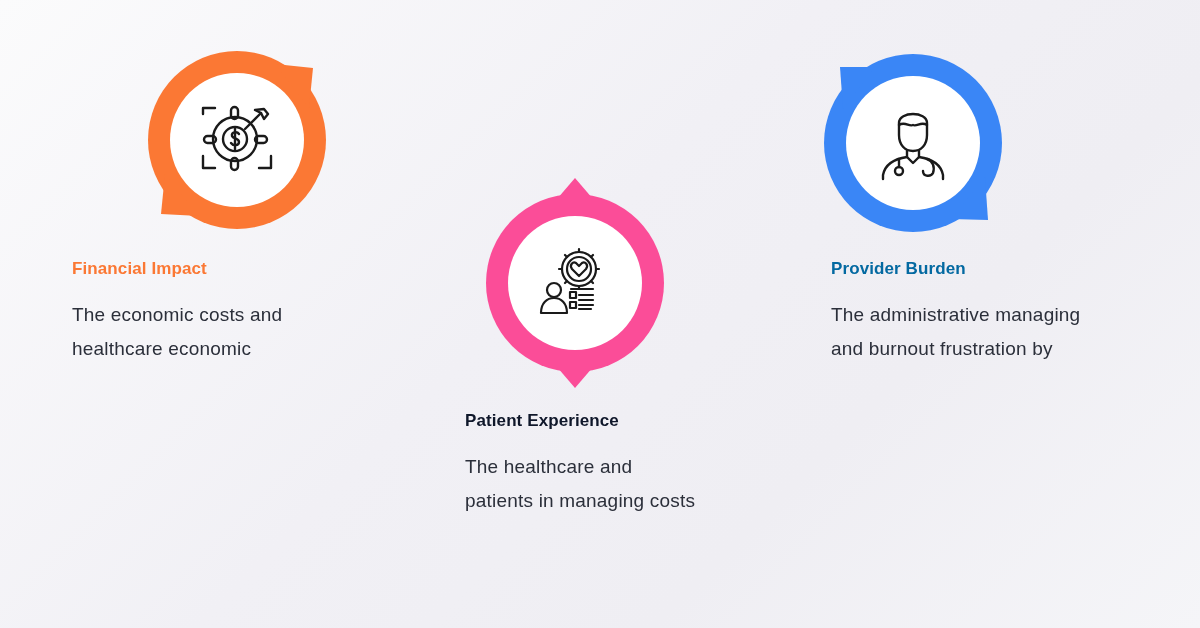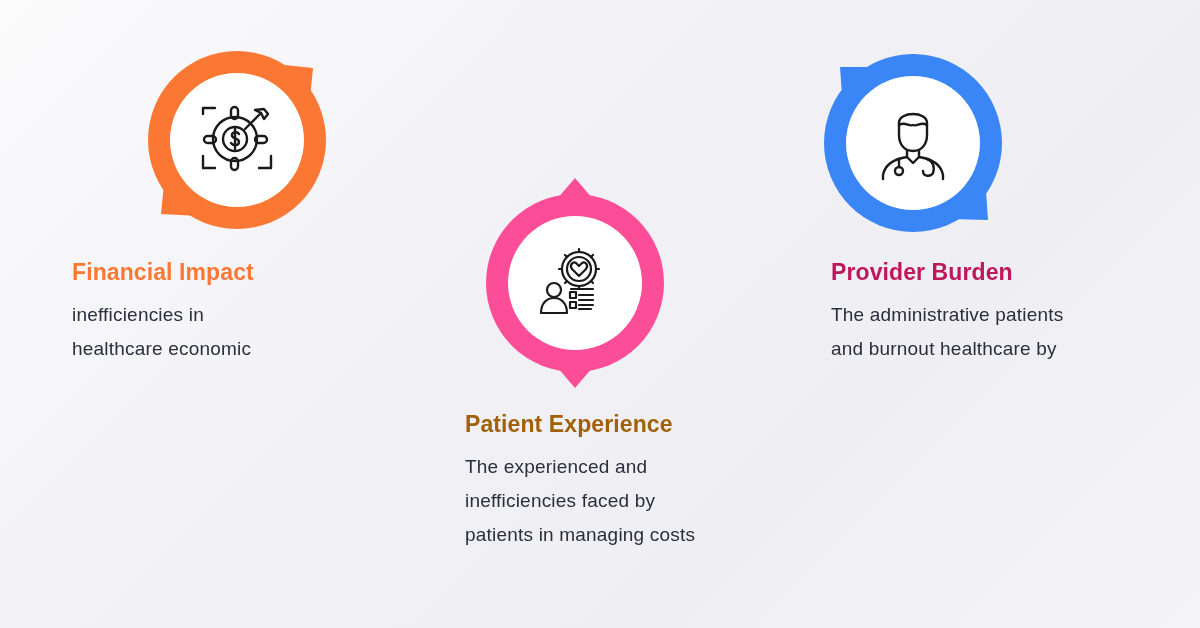--- a/index.html
+++ b/index.html
@@ -7,21 +7,21 @@
   body {
     background: linear-gradient(135deg, #fbfbfc 0%, #f1f0f5 45%, #efeef3 70%, #f5f5f8 100%);
     font-family: "Liberation Sans", "DejaVu Sans", sans-serif;
     position: relative;
   }
   .badge { position: absolute; }
   .badge svg { display: block; overflow: visible; }
   .title {
     position: absolute;
     font-weight: 700;
-    font-size: 23px;
+    font-size: 17px;
     letter-spacing: 0.1px;
     white-space: nowrap;
   }
   .desc {
     position: absolute;
     font-size: 19px;
     line-height: 34px;
     color: #2b2f3a;
     letter-spacing: 0.2px;
   }
@@ -50,21 +50,21 @@
       <rect x="118" y="86" width="12" height="7" rx="3.5"></rect>
       <path d="M102 84 C100 81 94 82 95 86 C96 89 102 88 102 92 C102 96 96 96 94 93"></path>
       <path d="M98 79 V99"></path>
       <path d="M108 79 L124 63"></path>
       <path d="M118 60 L124 63 L127 69 L131 64 L127 59 Z"></path>
     </g>
   </svg>
 </div>
 <div class="title" style="left:72px; top:259px; color:#fb7834;">Financial Impact</div>
 <div class="desc" style="left:72px; top:298px;">
-  <span>inefficiencies in</span>
+  <span>The economic costs and</span>
   <span>healthcare economic</span>
 </div>
 
 <div class="badge" style="left:475px; top:175px;">
   <svg width="200" height="220" viewBox="0 0 200 220">
 
     <circle cx="100" cy="108" r="89" fill="#fb4d98"></circle>
     <polygon points="100,3 82,24 118,24" fill="#fb4d98"></polygon>
     <polygon points="100,213 82,192 118,192" fill="#fb4d98"></polygon>
     <circle cx="100" cy="108" r="67" fill="#ffffff"></circle>
@@ -75,24 +75,23 @@
       <path d="M104 74 V77 M104 111 V114 M84 94 H87 M121 94 H124 M90 80 L92 82 M116 106 L118 108 M90 108 L92 106 M116 82 L118 80"></path>
       <path d="M104 101 L97 94 C94 90 98 86 101 88 L104 91 L107 88 C110 86 114 90 111 94 Z"></path>
       <circle cx="79" cy="115" r="7"></circle>
       <path d="M66 138 C66 128 72 123 79 123 C86 123 92 128 92 138 Z"></path>
       <rect x="95" y="117" width="6" height="6"></rect>
       <rect x="95" y="127" width="6" height="6"></rect>
       <path d="M104 120 H118 M104 125 H118 M104 130 H118 M104 134 H116 M96 114 H118"></path>
     </g>
   </svg>
 </div>
-<div class="title" style="left:465px; top:411px; color:#a16207;">Patient Experience</div>
+<div class="title" style="left:465px; top:411px; color:#0f172a;">Patient Experience</div>
 <div class="desc" style="left:465px; top:450px;">
-  <span>The experienced and</span>
-  <span>inefficiencies faced by</span>
+  <span>The healthcare and</span>
   <span>patients in managing costs</span>
 </div>
 
 <div class="badge" style="left:813px; top:53px;">
   <svg width="200" height="190" viewBox="0 0 200 190">
 
     <circle cx="100" cy="90" r="89" fill="#3a86f6"></circle>
     <polygon points="62,14 27,14 30,56" fill="#3a86f6"></polygon>
     <polygon points="138,166 175,167 172,124" fill="#3a86f6"></polygon>
     <circle cx="100" cy="90" r="67" fill="#ffffff"></circle>
@@ -102,17 +101,17 @@
       <path d="M86 72 C92 68 96 74 100 72 C104 74 108 68 114 72"></path>
       <path d="M94 98 V104 L100 110 L106 104 V98"></path>
       <path d="M94 104 C80 106 72 112 70 122 V126"></path>
       <path d="M106 104 C120 106 128 112 130 122 V126"></path>
       <path d="M86 106 V114"></path>
       <circle cx="86" cy="118" r="4"></circle>
       <path d="M114 106 C120 108 122 114 120 120 C118 124 110 124 110 118"></path>
     </g>
   </svg>
 </div>
-<div class="title" style="left:831px; top:259px; color:#be185d;">Provider Burden</div>
+<div class="title" style="left:831px; top:259px; color:#0369a1;">Provider Burden</div>
 <div class="desc" style="left:831px; top:298px;">
-  <span>The administrative patients</span>
-  <span>and burnout healthcare by</span>
+  <span>The administrative managing</span>
+  <span>and burnout frustration by</span>
 </div>
 
 </body></html>

